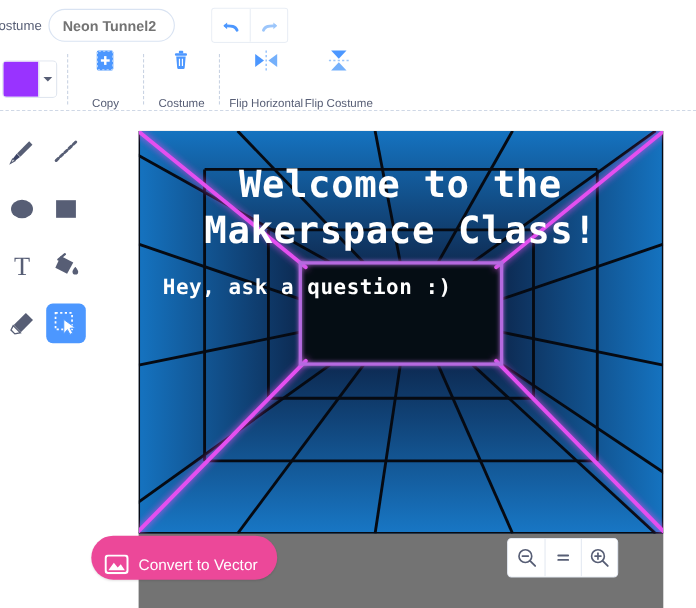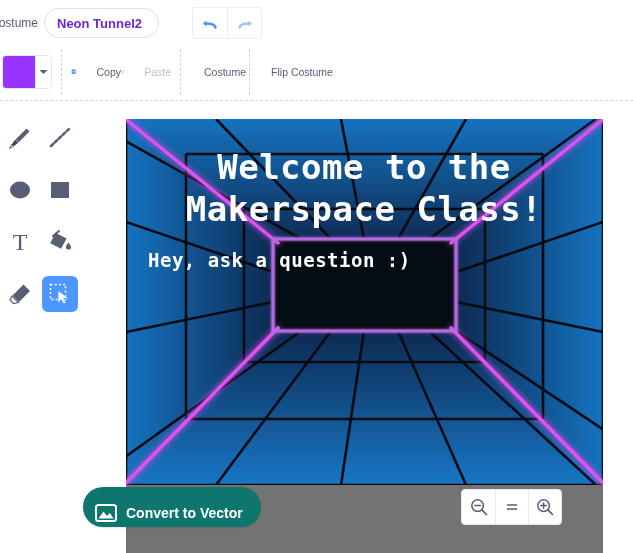--- a/index.html
+++ b/index.html
@@ -19,21 +19,21 @@
   .costume-label {
     font-size: 12px; color: #575e75; margin-left: 0px; width: 38px;
     overflow: hidden; white-space: nowrap; direction: rtl; text-align: left;
   }
   .name-field {
     margin-left: 6px;
     width: 115px; height: 30px;
     border: 1px solid #d9e3f2; border-radius: 15px;
     background: #fff;
     display: flex; align-items: center; padding-left: 12px;
-    font-size: 13px; font-weight: bold; color: #6d28d9;
+    font-size: 13px; font-weight: bold; color: #737373;
   }
   .udgroup {
     margin-left: 33px; display: flex; height: 32px;
     border: 1px solid #e9eef5; border-radius: 3px; overflow: hidden;
   }
   .ud-btn {
     width: 34px; height: 30px; display: flex; align-items: center; justify-content: center;
     background: #fff;
   }
   .ud-btn + .ud-btn { border-left: 1px solid #e9eef5; }
@@ -49,21 +49,21 @@
   }
   .swatch { width: 32px; height: 32px; }
   .swatch-drop {
     width: 16px; height: 32px; background: #fff;
     display: flex; align-items: center; justify-content: center;
     border-left: 1px solid #e0e6ef;
   }
   .vsep { width: 1px; height: 46px; border-left: 1px dashed #c9d3e3; margin: 0 9px; }
 
   .act {
-    width: 50px; display: flex; flex-direction: row; align-items: center;
+    width: 50px; display: flex; flex-direction: column; align-items: center;
     justify-content: center; gap: 20px;
   }
   .act.wide { width: 66px; }
   .act-label { font-size: 10.5px; color: #575e75; white-space: nowrap; }
   .act.disabled .act-label { color: #b9c4d6; }
 
   .hdr-divider {
     position: absolute; left: 0; top: 100px; width: 633px; height: 0;
     border-top: 1px dashed #cfd8e6;
   }
@@ -91,23 +91,23 @@
     font-family: "DejaVu Sans Mono", monospace;
     fill: #ffffff;
     font-weight: bold;
     letter-spacing: 0.5px;
   }
 
   
   .vector-btn {
     position: absolute; left: 83px; top: 487px;
     height: 40px; padding: 12px 18px 0 12px;
-    background: #0f766e; border-radius: 20px;
+    background: #ec4899; border-radius: 20px;
     display: flex; align-items: center; gap: 9px;
-    color: #fff; font-size: 14px; font-weight: bold;
+    color: #fff; font-size: 14px; font-weight: normal;
     box-shadow: 0 1px 2px rgba(0,0,0,.12);
   }
   .zoom-group {
     position: absolute; left: 461px; top: 489px;
     display: flex; height: 36px;
     border: 1px solid #e4e9f2; border-radius: 4px; overflow: hidden; background: #fff;
   }
   .zoom-btn {
     width: 33px; height: 34px; display: flex; align-items: center; justify-content: center;
     background: #fff;
@@ -155,44 +155,44 @@
     <div class="act">
       <svg width="22" height="24" viewBox="0 0 22 24">
         <rect x="3" y="2" width="15" height="18" rx="1.5" fill="#4c97ff"></rect>
         <rect x="3.5" y="2.5" width="14" height="17" rx="1.2" fill="#4c97ff" stroke="#bcd7fb" stroke-dasharray="2 2" stroke-width="1"></rect>
         <rect x="9.6" y="7" width="2.2" height="8" fill="#fff"></rect>
         <rect x="6.7" y="9.9" width="8" height="2.2" fill="#fff"></rect>
       </svg>
       <div class="act-label">Copy</div>
     </div>
 
-    <div class="act disabled">
-      <svg width="22" height="24" viewBox="0 0 22 24">
-        <rect x="3" y="2" width="15" height="18" rx="1.5" fill="#bcd7fb"></rect>
-        <rect x="3.5" y="2.5" width="14" height="17" rx="1.2" fill="#bcd7fb" stroke="#dceafd" stroke-dasharray="2 2" stroke-width="1"></rect>
-        <path d="M10.7 6.4 L10.7 12 M7.6 10.4 L10.7 13.6 L13.8 10.4" stroke="#fff" stroke-width="2" fill="none" stroke-linecap="round" stroke-linejoin="round"></path>
-      </svg>
-      <div class="act-label">Paste</div>
-    </div>
 
     <div class="vsep"></div>
 
     <div class="act">
       <svg width="22" height="24" viewBox="0 0 22 24">
         <rect x="5" y="4.5" width="11" height="2.2" rx="1" fill="#4c97ff"></rect>
         <rect x="8.6" y="2.2" width="4" height="2.4" rx="0.8" fill="#4c97ff"></rect>
         <path d="M6.2 7.3 h8.6 l-0.9 10.4 a1.2 1.2 0 0 1 -1.2 1.1 h-4.4 a1.2 1.2 0 0 1 -1.2 -1.1 Z" fill="#4c97ff"></path>
         <rect x="8.6" y="9.4" width="1.1" height="6.6" fill="#fff"></rect>
         <rect x="11.3" y="9.4" width="1.1" height="6.6" fill="#fff"></rect>
       </svg>
       <div class="act-label">Costume</div>
     </div>
 
     <div class="vsep"></div>
 
+    <div class="act wide">
+      <svg width="26" height="24" viewBox="0 0 26 24">
+        <line x1="13" y1="2" x2="13" y2="20" stroke="#9cc6fb" stroke-width="1.4" stroke-dasharray="2 2"></line>
+        <path d="M3 5 L11 11 L3 17 Z" fill="#4c97ff"></path>
+        <path d="M23 5 L15 11 L23 17 Z" fill="#74b0fb"></path>
+      </svg>
+      <div class="act-label">Flip Horizontal</div>
+    </div>
 
     <div class="act wide">
       <svg width="26" height="24" viewBox="0 0 26 24">
         <line x1="4" y1="11" x2="22" y2="11" stroke="#9cc6fb" stroke-width="1.4" stroke-dasharray="2 2"></line>
         <path d="M6 2 L20 2 L13 9.5 Z" fill="#4c97ff"></path>
         <path d="M6 20 L20 20 L13 12.5 Z" fill="#74b0fb"></path>
       </svg>
       <div class="act-label">Flip Costume</div>
     </div>
   </div>

